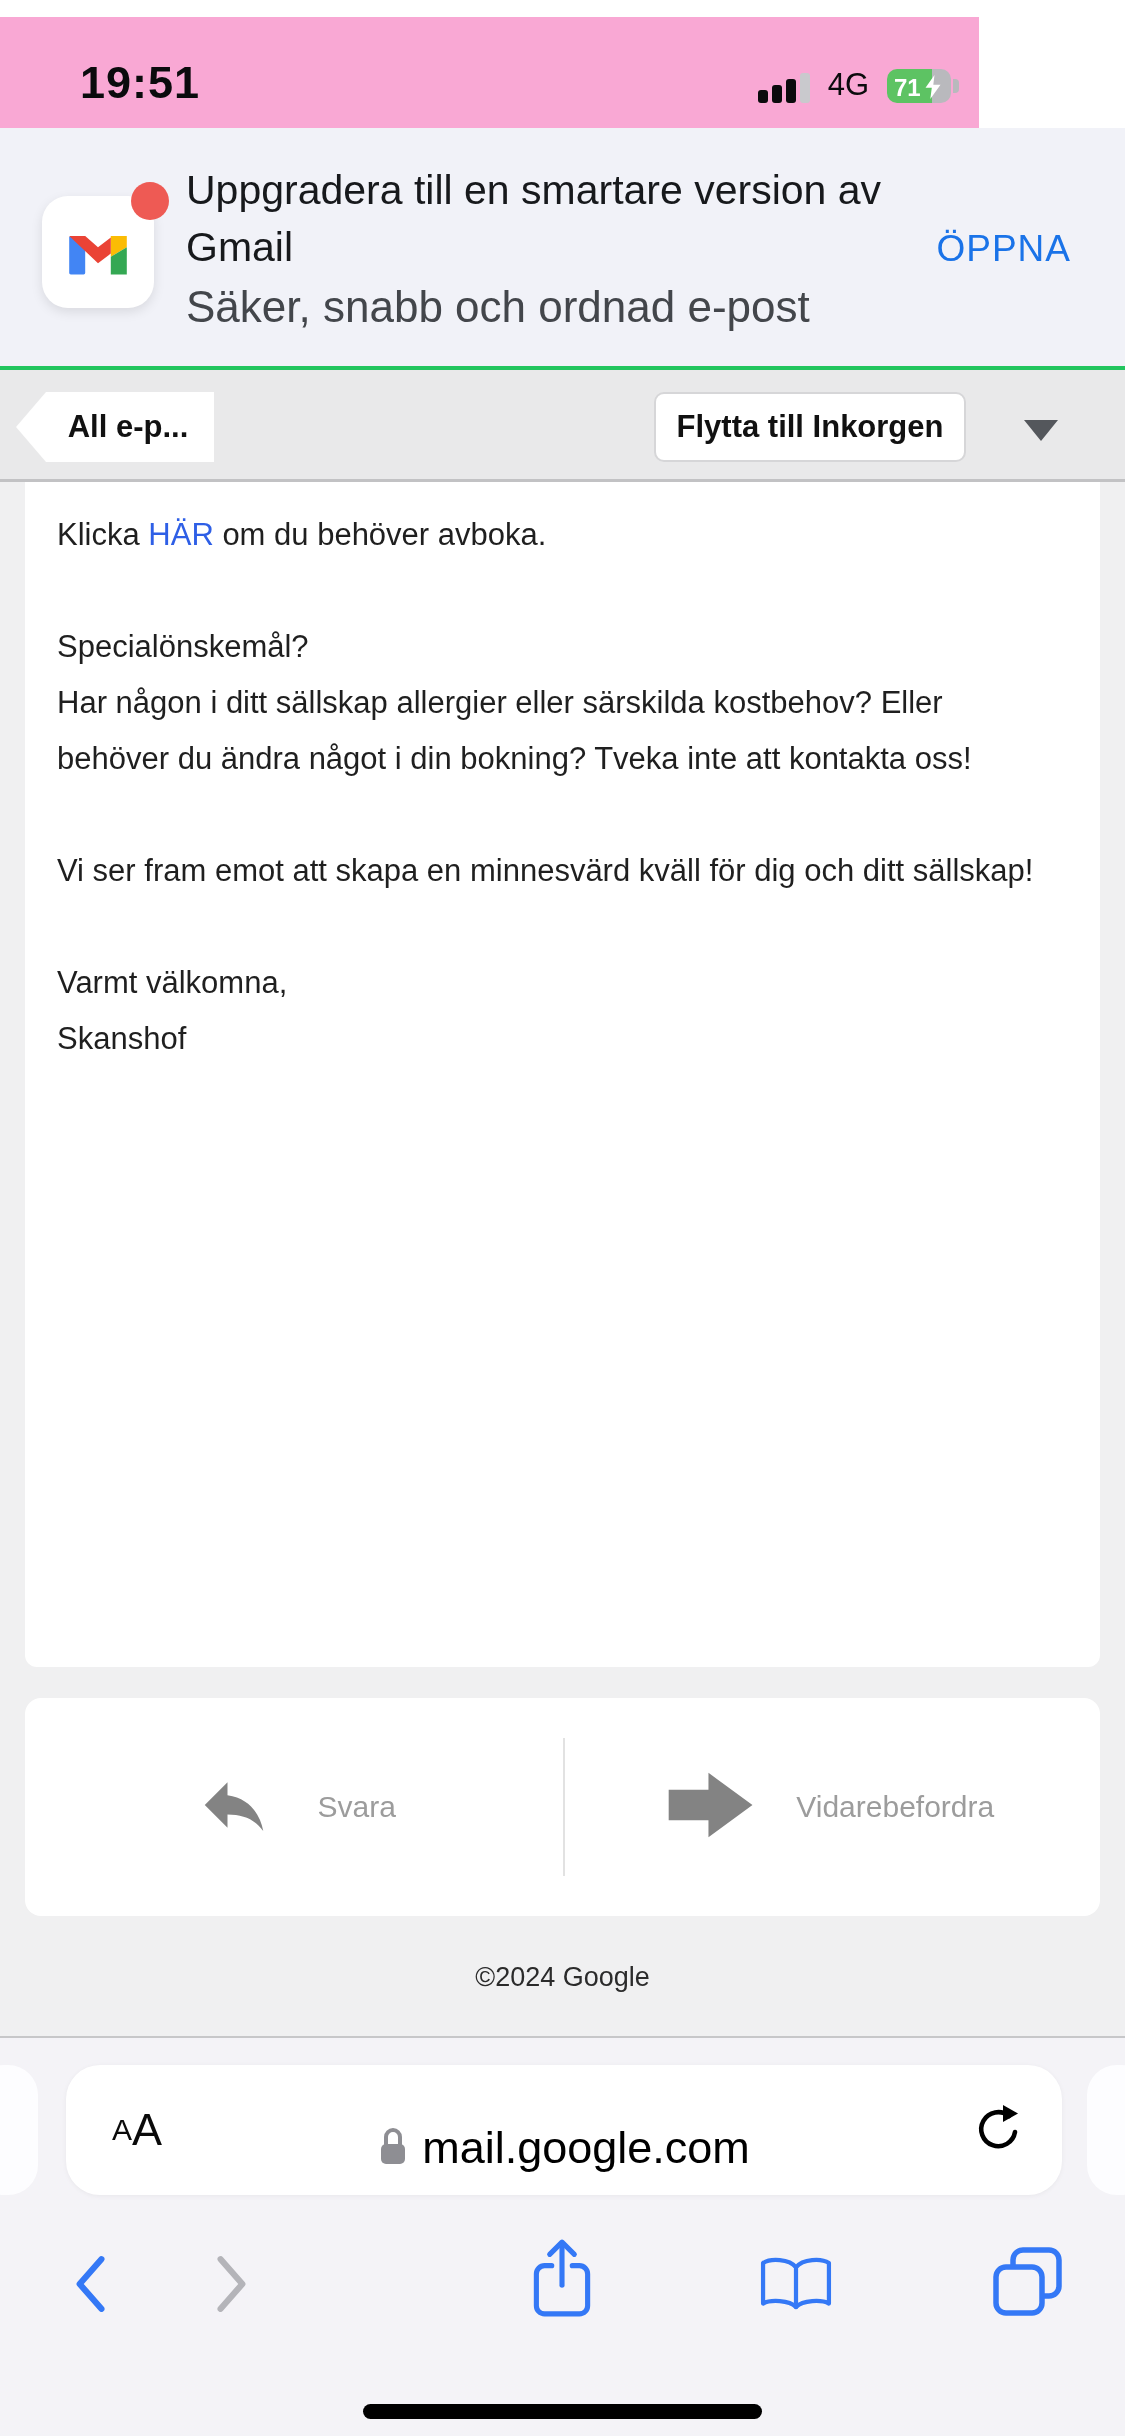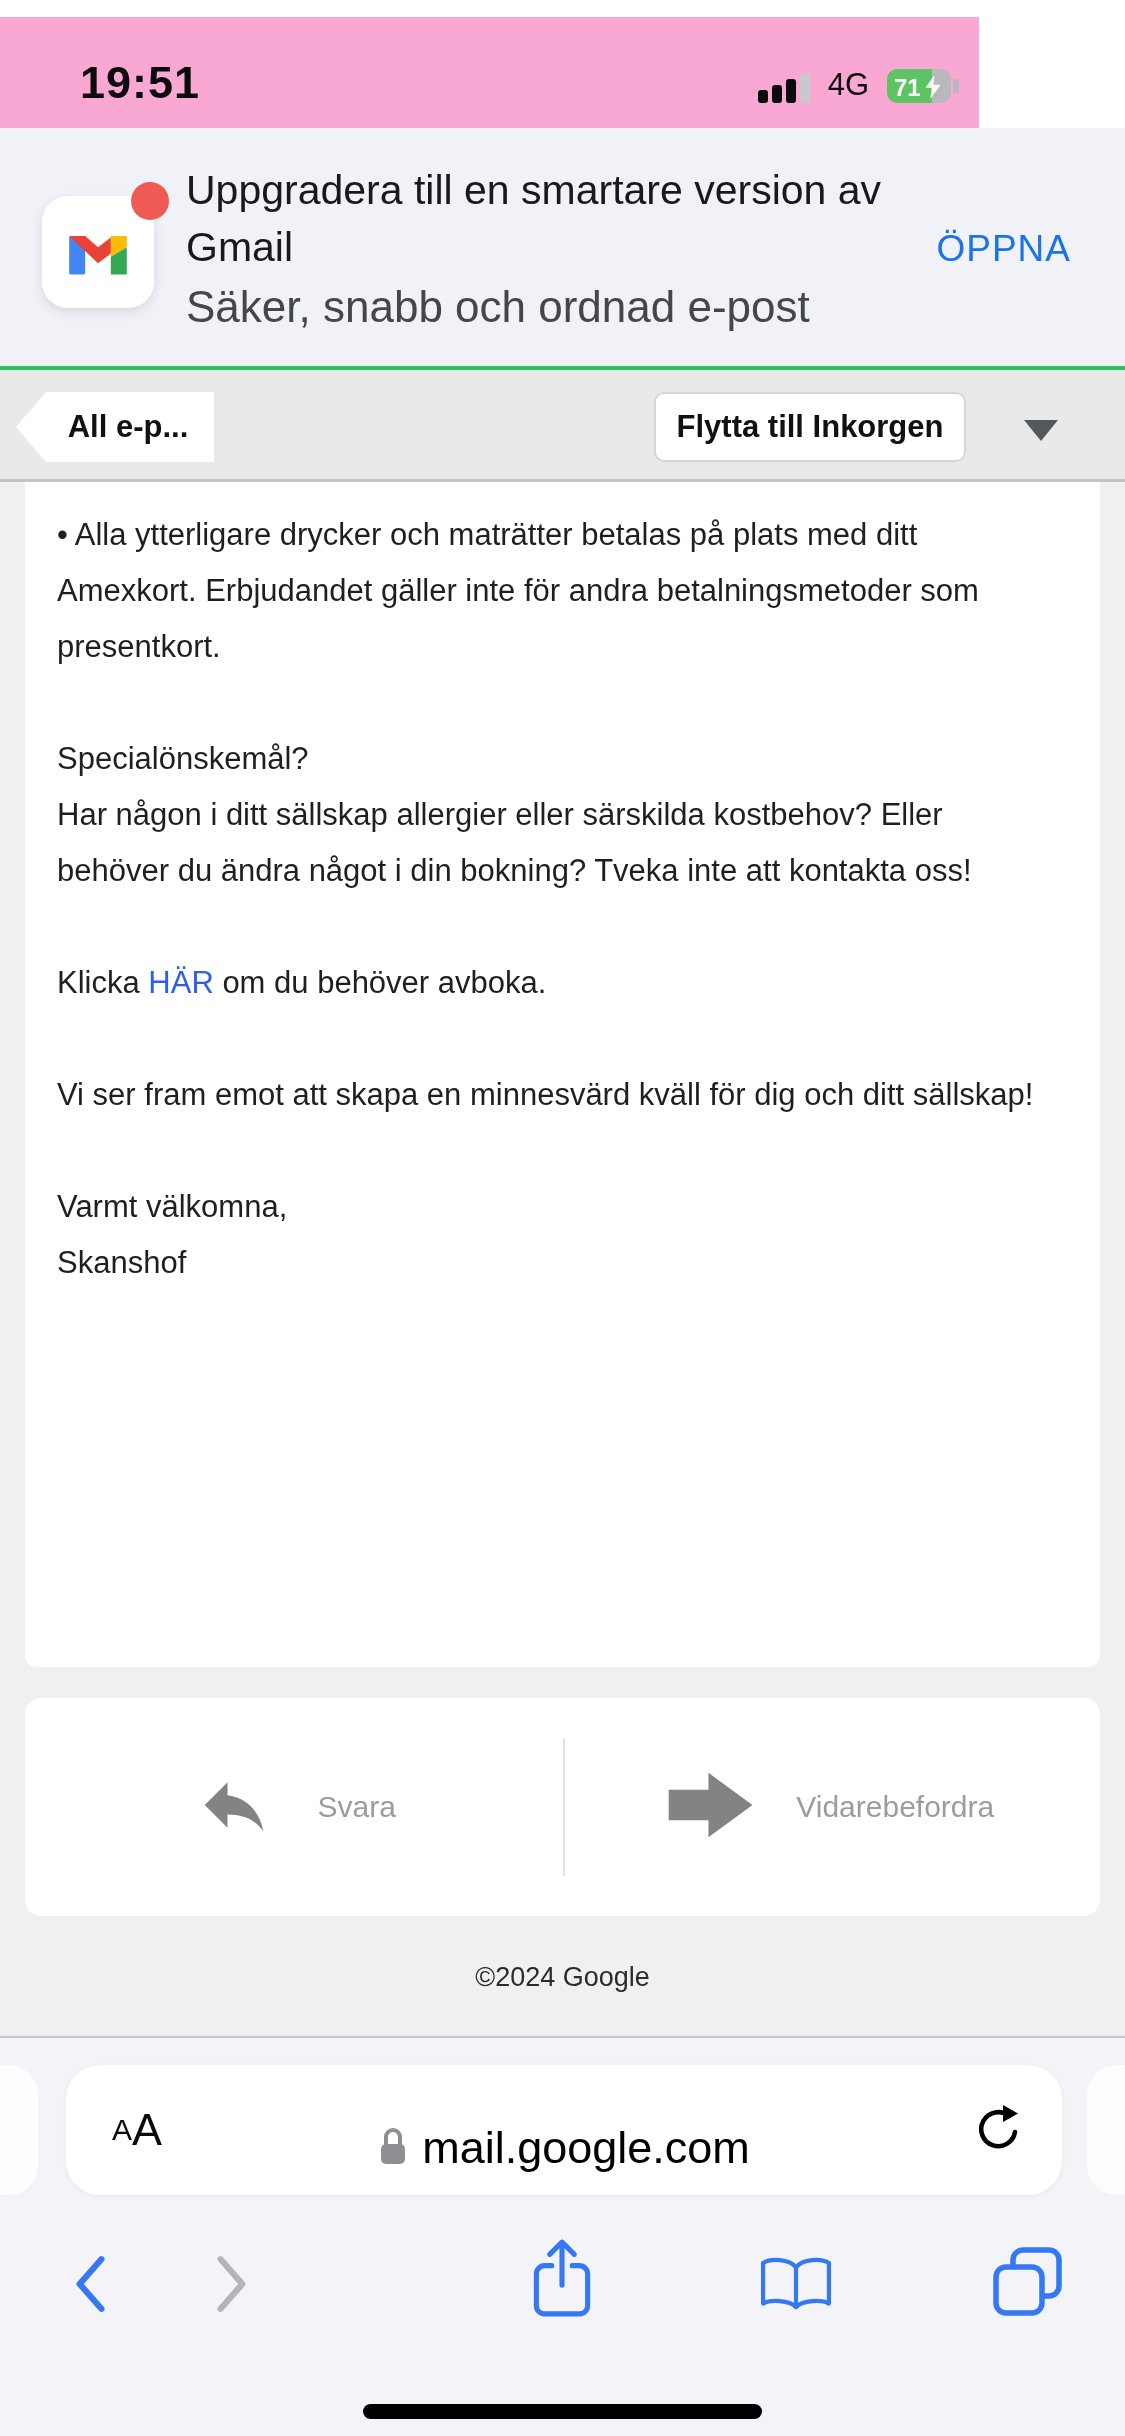--- a/index.html
+++ b/index.html
@@ -123,27 +123,26 @@
 <div class="mail-toolbar">
   <div class="label-chip">All e-p...</div>
   <div class="move-btn">Flytta till Inkorgen</div>
   <div class="caret-down"></div>
 </div>
 
 <div class="page">
 
   <div class="mail-card">
     <div class="mail-body">
-      <p>• Alla ytterligare drycker och maträtter betalas på plats med ditt Amexkort. Erbjudandet gäller inte för andra betalningsmetoder som presentkort.</p>
+      <p>
+        <span>Klicka </span><a class="mail-link">HÄR</a><span> om du behöver avboka.</span>
+      </p>
       <p>
         <span>Specialönskemål?</span><br>
         <span>Har någon i ditt sällskap allergier eller särskilda kostbehov? Eller behöver du ändra något i din bokning? Tveka inte att kontakta oss!</span>
-      </p>
-      <p>
-        <span>Klicka </span><a class="mail-link">HÄR</a><span> om du behöver avboka.</span>
       </p>
       <p>Vi ser fram emot att skapa en minnesvärd kväll för dig och ditt sällskap!</p>
       <p>
         <span>Varmt välkomna,</span><br>
         <span>Skanshof</span>
       </p>
     </div>
   </div>
 
   <div class="reply-card">

